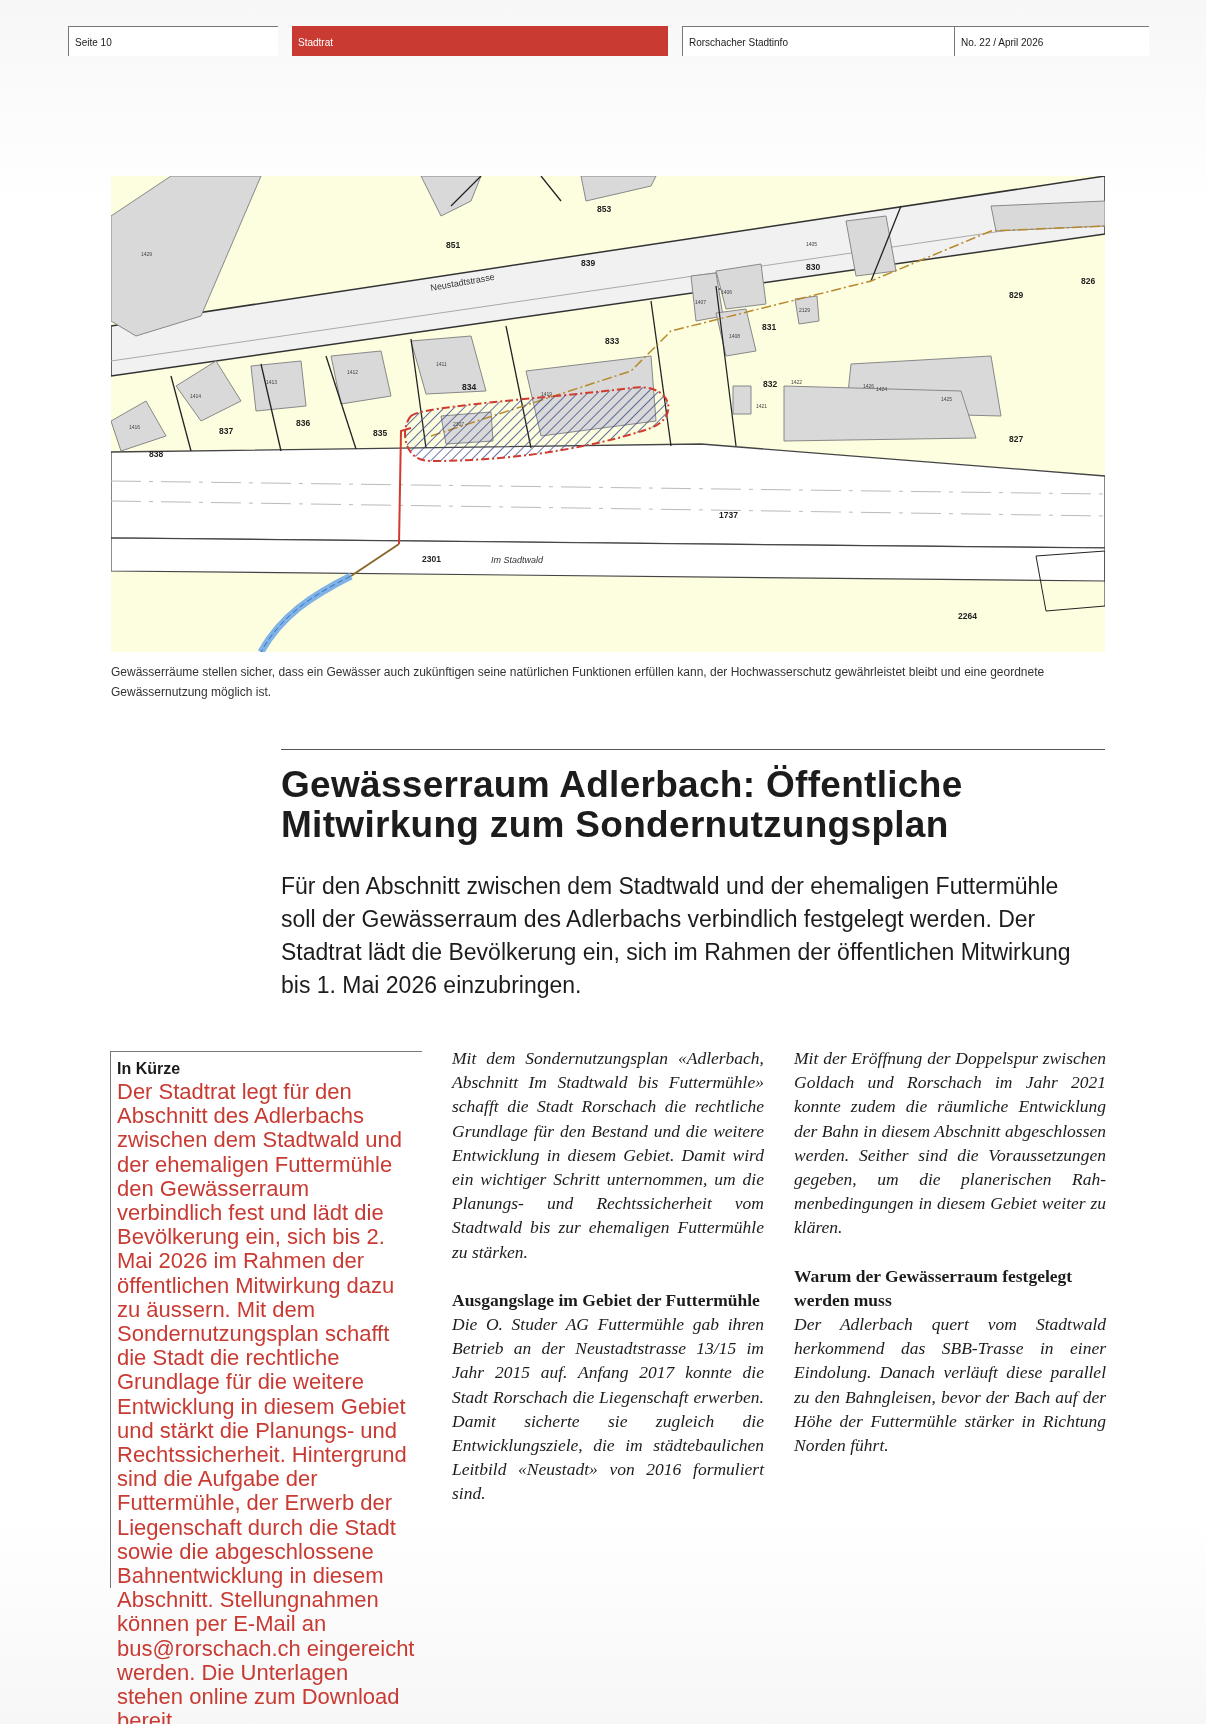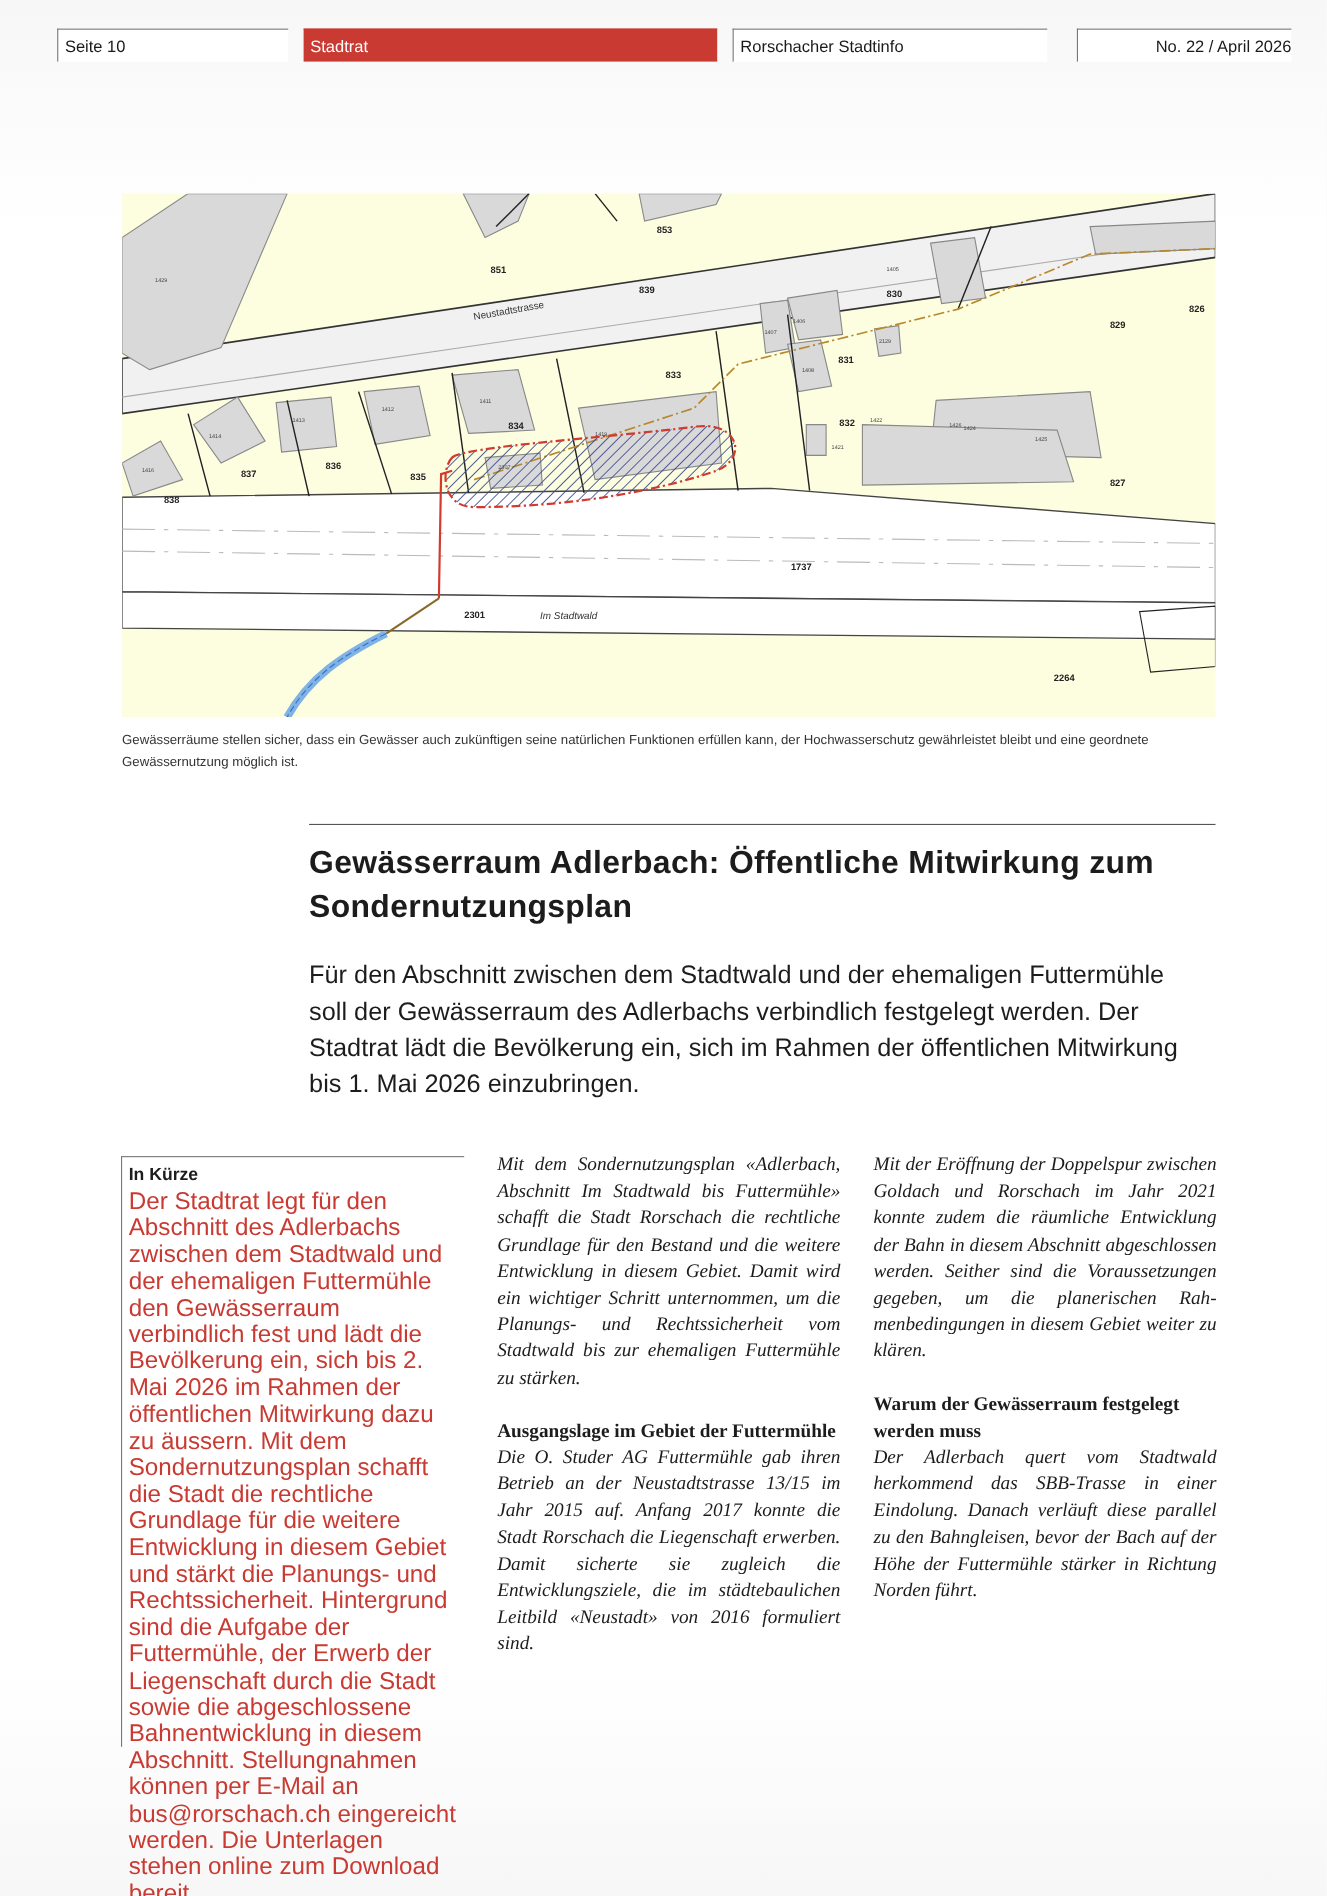--- a/index.html
+++ b/index.html
@@ -10,38 +10,38 @@
     overflow: hidden;
     font-family: "Liberation Sans", sans-serif;
     color: #1a1a1a;
   }
   .page {
     position: absolute; left: 0; top: 0; width: 1206px; height: 1724px;
     background: linear-gradient(#f7f7f7, #ffffff 12%, #ffffff 88%, #f7f7f7);
   }
   
   .hdr { position: absolute; top: 26px; height: 30px; box-sizing: border-box;
-         font-size: 15px; line-height: 14px; padding: 9px 6px 0 6px; }
+         font-size: 10px; line-height: 14px; padding: 9px 6px 0 6px; margin-left: 16px; }
   .hdr.outline { border-top: 1px solid #777; border-left: 1px solid #777; background: #fff; }
   .hdr.red { background: #c83a32; color: #fff; border-top: 1px solid #c83a32; }
   #hdr-page { left: 52px; width: 210px; }
   #hdr-section { left: 276px; width: 376px; }
   #hdr-pub { left: 666px; width: 286px; }
-  #hdr-issue { left: 979px; width: 195px; text-align: right; padding-right: 0; }
+  #hdr-issue { left: 938px; width: 195px; padding-right: 0; }
 
   
   .map { position: absolute; left: 111px; top: 176px; width: 994px; height: 476px;
          background: #fdfde0; overflow: hidden; }
   .map svg { position: absolute; left: 0; top: 0; }
   .caption { position: absolute; left: 111px; top: 662px; width: 994px;
              font-size: 12px; line-height: 20px; color: #333; }
 
   .rule { position: absolute; left: 281px; top: 749px; width: 824px; height: 1px; background: #555; }
   .title { position: absolute; left: 281px; top: 765px; width: 830px;
-           font-size: 29px; line-height: 40px; font-weight: bold; letter-spacing: 0.3px; color: #1c1c1c; }
+           font-size: 37px; line-height: 40px; font-weight: bold; letter-spacing: 0.3px; color: #1c1c1c; }
   .lead { position: absolute; left: 281px; top: 870px; width: 800px;
           font-size: 23px; line-height: 33px; color: #1c1c1c; }
 
   
   .box { position: absolute; left: 110px; top: 1051px; width: 312px; height: 537px;
          border-top: 1px solid #777; border-left: 1px solid #777; box-sizing: border-box;
          padding: 6px 6px 0 6px; }
   .box-title { font-weight: bold; font-size: 16px; line-height: 22px; color: #1c1c1c; }
   .box-text { font-size: 22px; line-height: 24.2px; color: #c83a32; }
 

